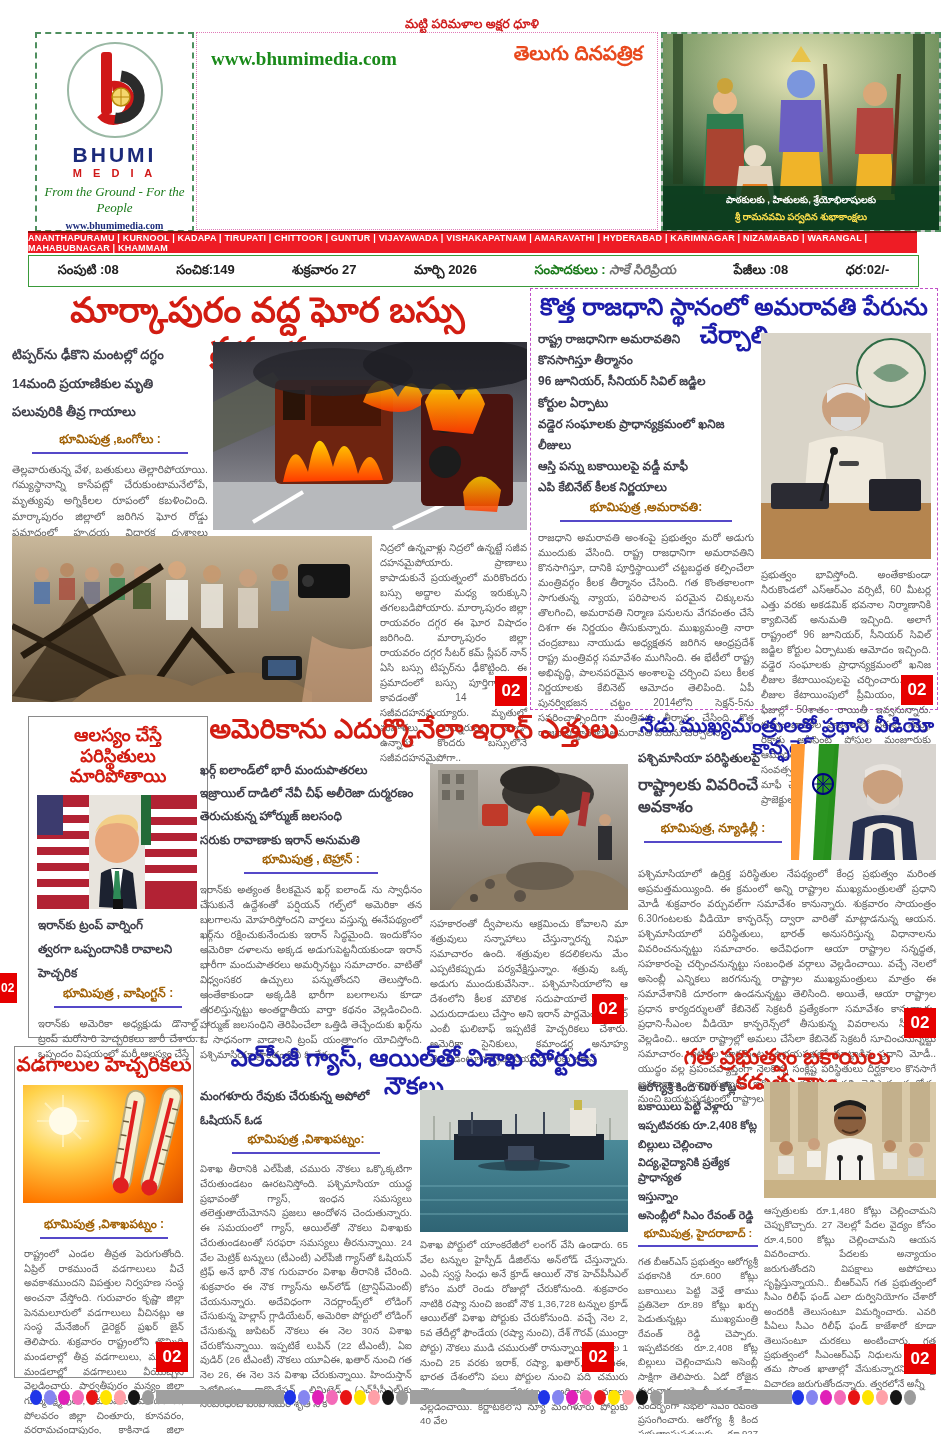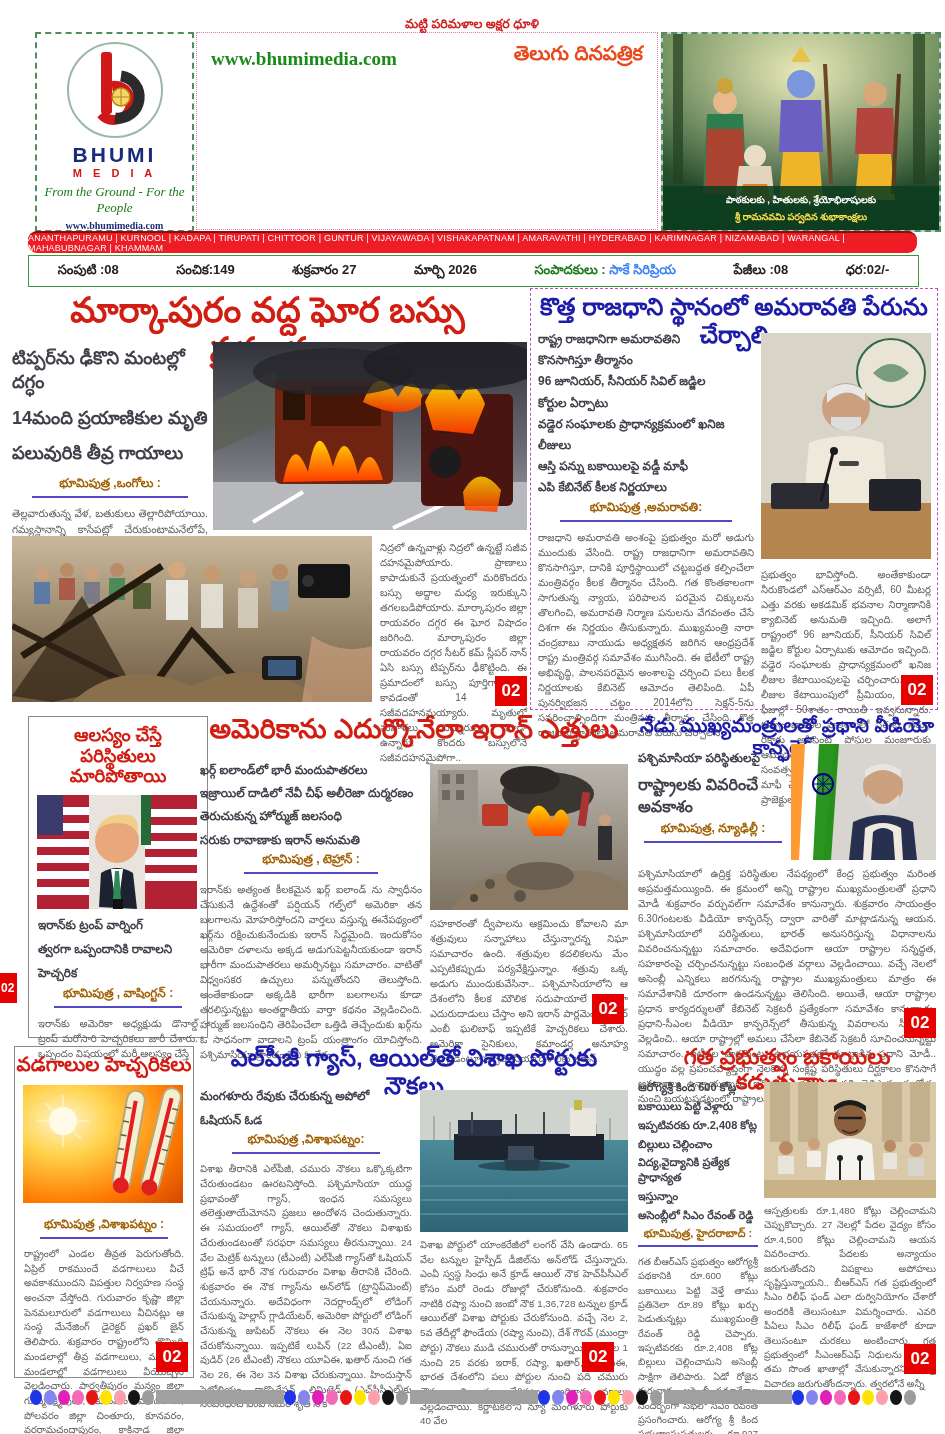--- a/index.html
+++ b/index.html
@@ -3,38 +3,38 @@
 <meta charset="utf-8">
 <style>
   html,body{margin:0;padding:0;background:#ffffff;}
   #page{position:relative;width:945px;height:1434px;background:#ffffff;overflow:hidden;
         font-family:"Liberation Sans","DejaVu Sans",sans-serif;}
   .abs{position:absolute;}
   .box-green{border:2px dashed #4f8f5f;}
   .box-pink{border:1px dotted #e07ab8;}
   .hl-red{color:#d21d12;font-weight:bold;text-align:center;line-height:1.15;}
   .hl-blue{color:#1d1daa;font-weight:bold;text-align:center;line-height:1.15;}
-  .subhead{color:#41414b;font-weight:bold;font-size:18px;line-height:1.35;margin-bottom:11px;}
+  .subhead{color:#41414b;font-weight:bold;font-size:13px;line-height:1.35;margin-bottom:11px;}
   .byline{color:#a16207;font-weight:bold;font-size:12px;text-align:center;padding-bottom:3px;
           border-bottom:2px solid #5548c8;display:block;margin:4px auto 8px auto;width:80%;}
   .body-txt{color:#5d5d5d;font-size:10.5px;line-height:1.5;text-align:justify;}
   .jump{background:#e60000;color:#ffffff;font-weight:bold;font-size:17px;width:32px;height:30px;
         display:flex;align-items:center;justify-content:center;}
   .photo{overflow:hidden;background:#ccc;}
   .photo svg{display:block;width:100%;height:100%;}
   .dot{display:inline-block;width:12px;height:15px;border-radius:50%;margin-right:2px;}
   .dotbar{height:14px;background:#a0a0a0;flex:0 0 128px;align-self:center;}
   .dot-group{display:flex;align-items:center;}
-  #cities-bar{background:#ee1c25;color:#ffffff;font-weight:normal;font-size:9px;
+  #cities-bar{background:#ee1c25;color:#ffffff;font-weight:bold;font-size:9px;
               display:flex;align-items:center;justify-content:center;letter-spacing:.2px;
-              border-top:2px solid #8d0d0d;border-radius:9px;}
+              border-top:2px solid #8d0d0d;}
   #info-bar{border:1px solid #3a9a3a;display:flex;align-items:center;justify-content:space-around;
             font-size:13px;font-weight:bold;color:#222;}
   .green-txt{color:#1a7a1a;}
-  .magenta-txt{color:#3b82f6;}
+  .magenta-txt{color:#737373;font-style:italic;}
   .border-thin{border:1.5px solid #8a8a8a;}
 </style>
 </head>
 <body>
 
 <div id="page">
 
   <div class="abs box-green" style="left:35px;top:32px;width:155px;height:196px;text-align:center;">
     <div style="margin-top:6px;">
       <svg width="100" height="100" viewBox="0 0 100 100">

